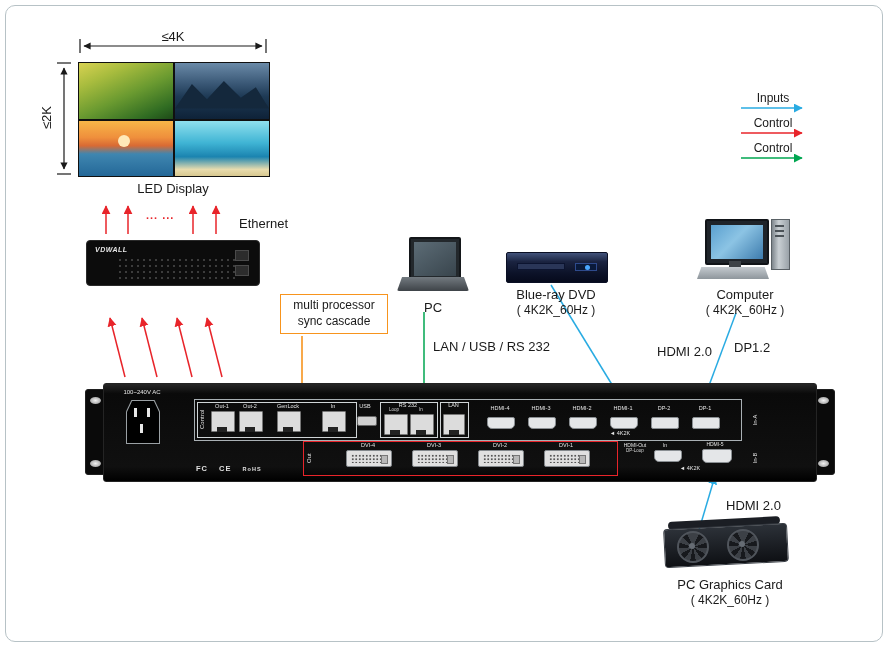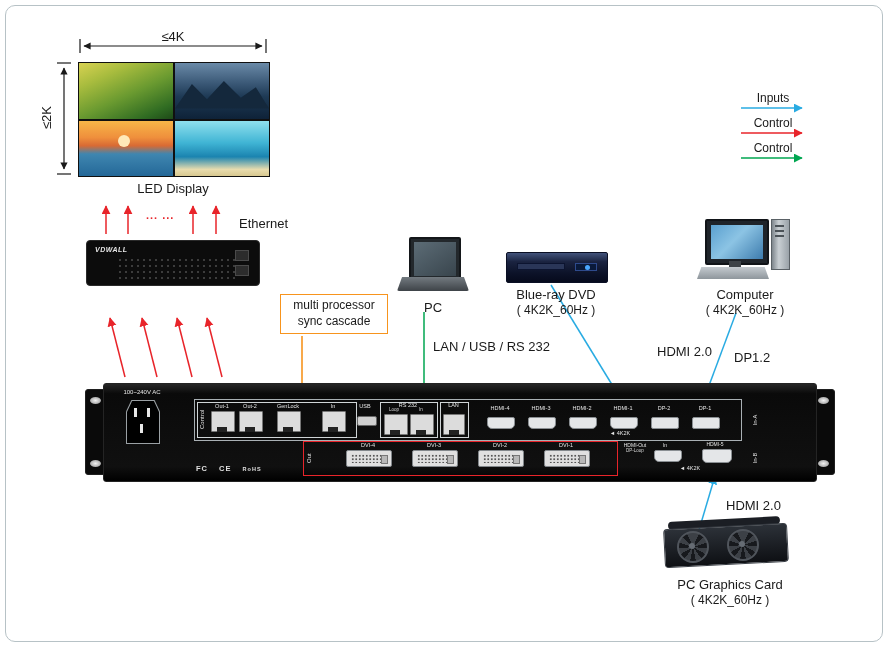--- a/index.html
+++ b/index.html
@@ -216,21 +216,21 @@
   <div class="abs mon">
       <i></i>
     </div>
   <div class="abs mon-st"></div>
   <div class="abs kbd"></div>
   <div class="abs twr">
       <i></i>
     </div>
   <div class="abs ctr lbl" style="left:700px;top:287px;width:90px;">Computer</div>
   <div class="abs ctr lbl-sm" style="left:695px;top:303px;width:100px;">( 4K2K_60Hz )</div>
-  <div class="abs lbl" style="left:734px;top:350px;">DP1.2</div>
+  <div class="abs lbl" style="left:734px;top:340px;">DP1.2</div>
 
   <div class="abs ear" style="left:85px;">
     <span class="hole" style="top:7px;"></span>
     <span class="hole" style="bottom:7px;"></span>
   </div>
   <div class="abs ear" style="left:813px;">
     <span class="hole" style="top:7px;"></span>
     <span class="hole" style="bottom:7px;"></span>
   </div>
   <div class="abs dev"></div>

